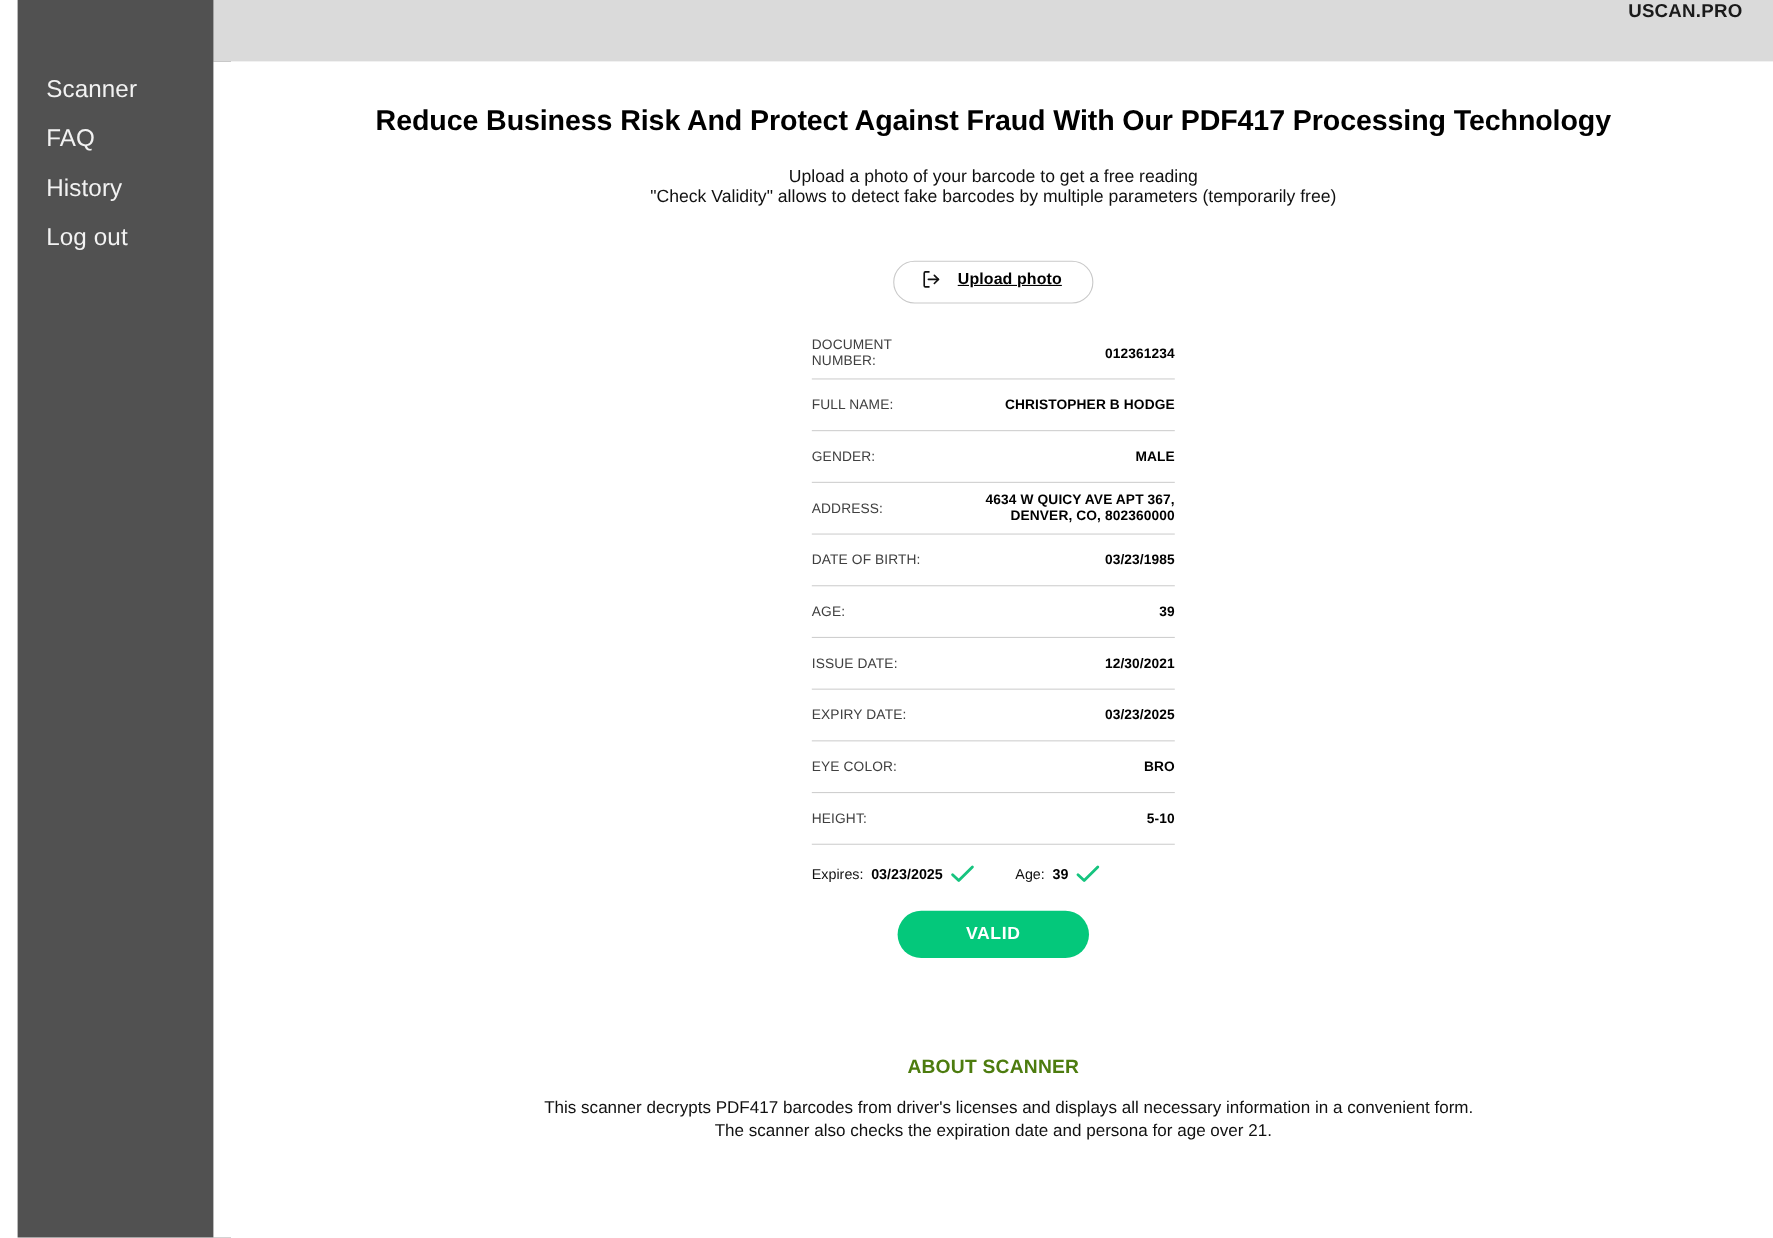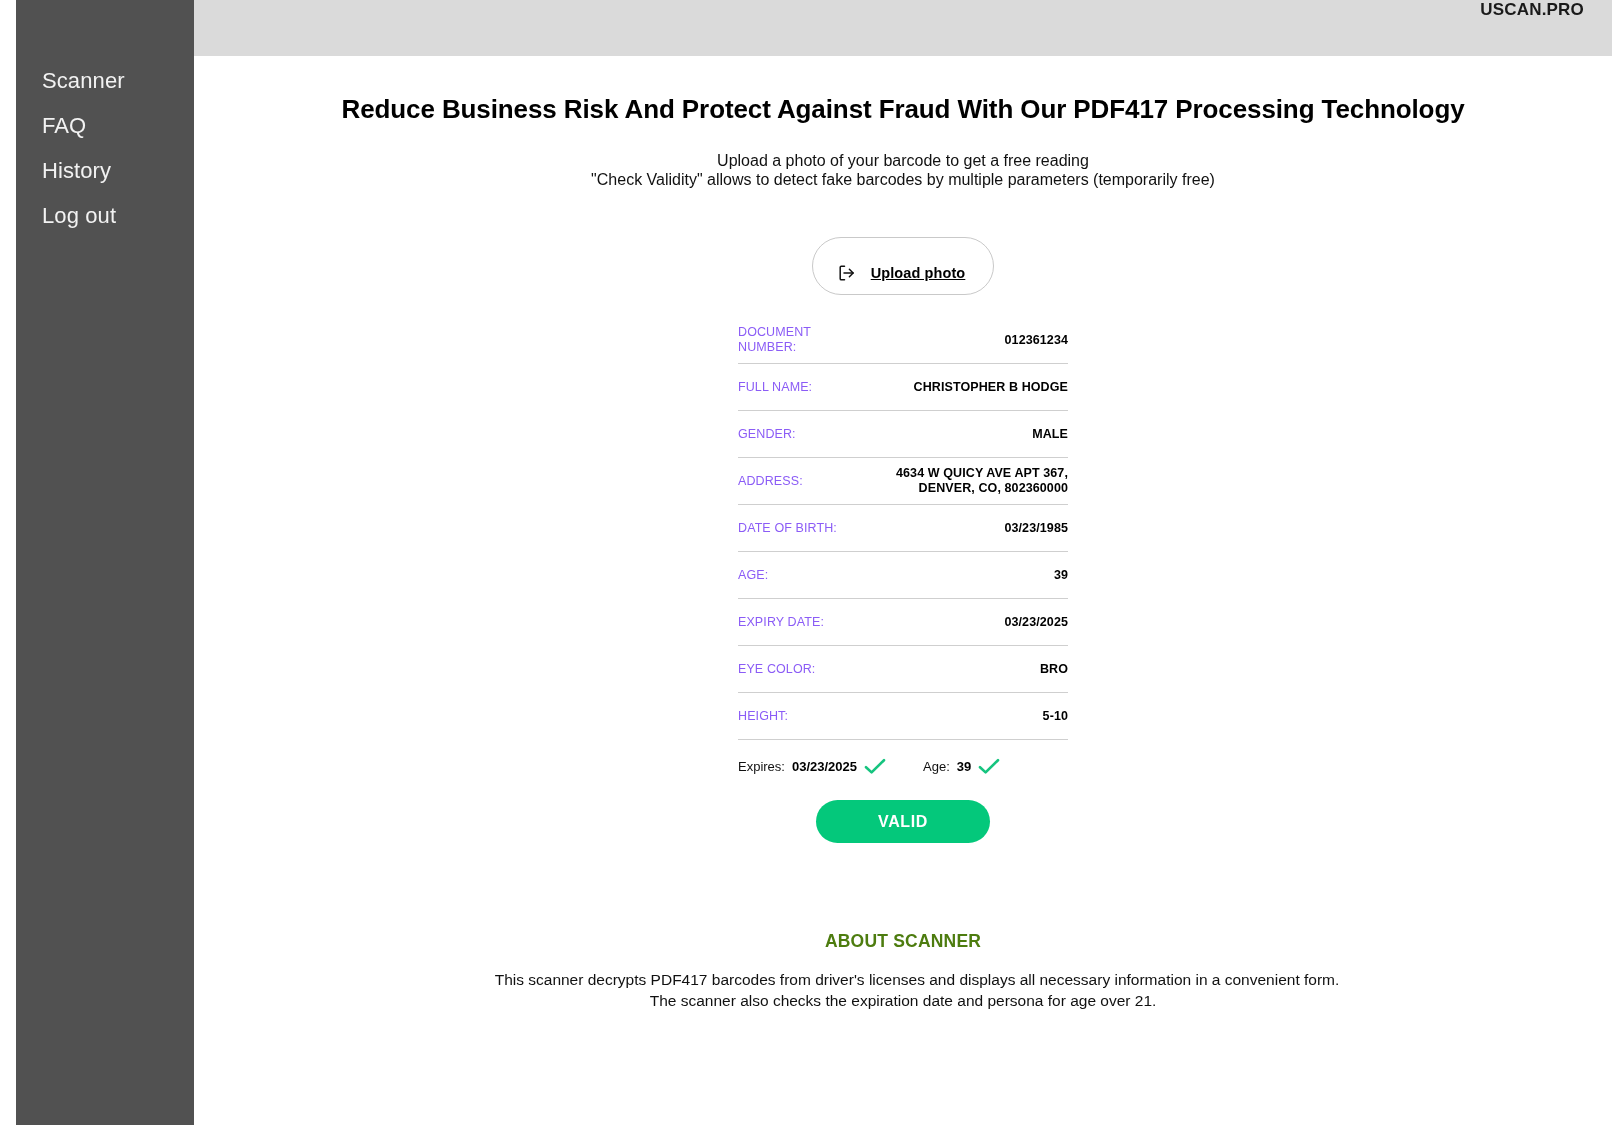--- a/index.html
+++ b/index.html
@@ -94,21 +94,21 @@
     justify-content: center;
     margin-top: 48px;
   }
   #upload-btn {
     display: inline-flex;
     align-items: center;
     gap: 14px;
     border: 1px solid #c9c9c9;
     border-radius: 30px;
     background: #ffffff;
-    padding: 25px 28px 11px 24px;
+    padding: 6px 28px 11px 24px;
     cursor: pointer;
   }
   #upload-btn .ico {
     width: 20px; height: 20px;
     display: inline-flex; align-items: center; justify-content: center;
   }
   #upload-label {
     font-size: 14.5px;
     font-weight: bold;
     color: #000;
@@ -126,21 +126,21 @@
     align-items: center;
     justify-content: space-between;
     border-bottom: 1px solid #cfcfcf;
     min-height: 47px;
     padding: 6px 0 6px 0;
     gap: 10px;
   }
   .field-row:last-of-type { border-bottom: 1px solid #cfcfcf; }
   .f-label {
     font-size: 12.5px;
-    color: #8b5cf6;
+    color: #404040;
     line-height: 15px;
     text-transform: uppercase;
     letter-spacing: 0.1px;
     max-width: 120px;
   }
   .f-value {
     font-size: 12.5px;
     font-weight: bold;
     color: #000;
     text-align: right;
@@ -268,20 +268,24 @@
     </div>
     <div class="field-row">
       <div class="f-label">DATE OF BIRTH:</div>
       <div class="f-value">03/23/1985</div>
     </div>
     <div class="field-row">
       <div class="f-label">AGE:</div>
       <div class="f-value">39</div>
     </div>
     <div class="field-row">
+      <div class="f-label">ISSUE DATE:</div>
+      <div class="f-value">12/30/2021</div>
+    </div>
+    <div class="field-row">
       <div class="f-label">EXPIRY DATE:</div>
       <div class="f-value">03/23/2025</div>
     </div>
     <div class="field-row">
       <div class="f-label">EYE COLOR:</div>
       <div class="f-value">BRO</div>
     </div>
     <div class="field-row">
       <div class="f-label">HEIGHT:</div>
       <div class="f-value">5-10</div>

